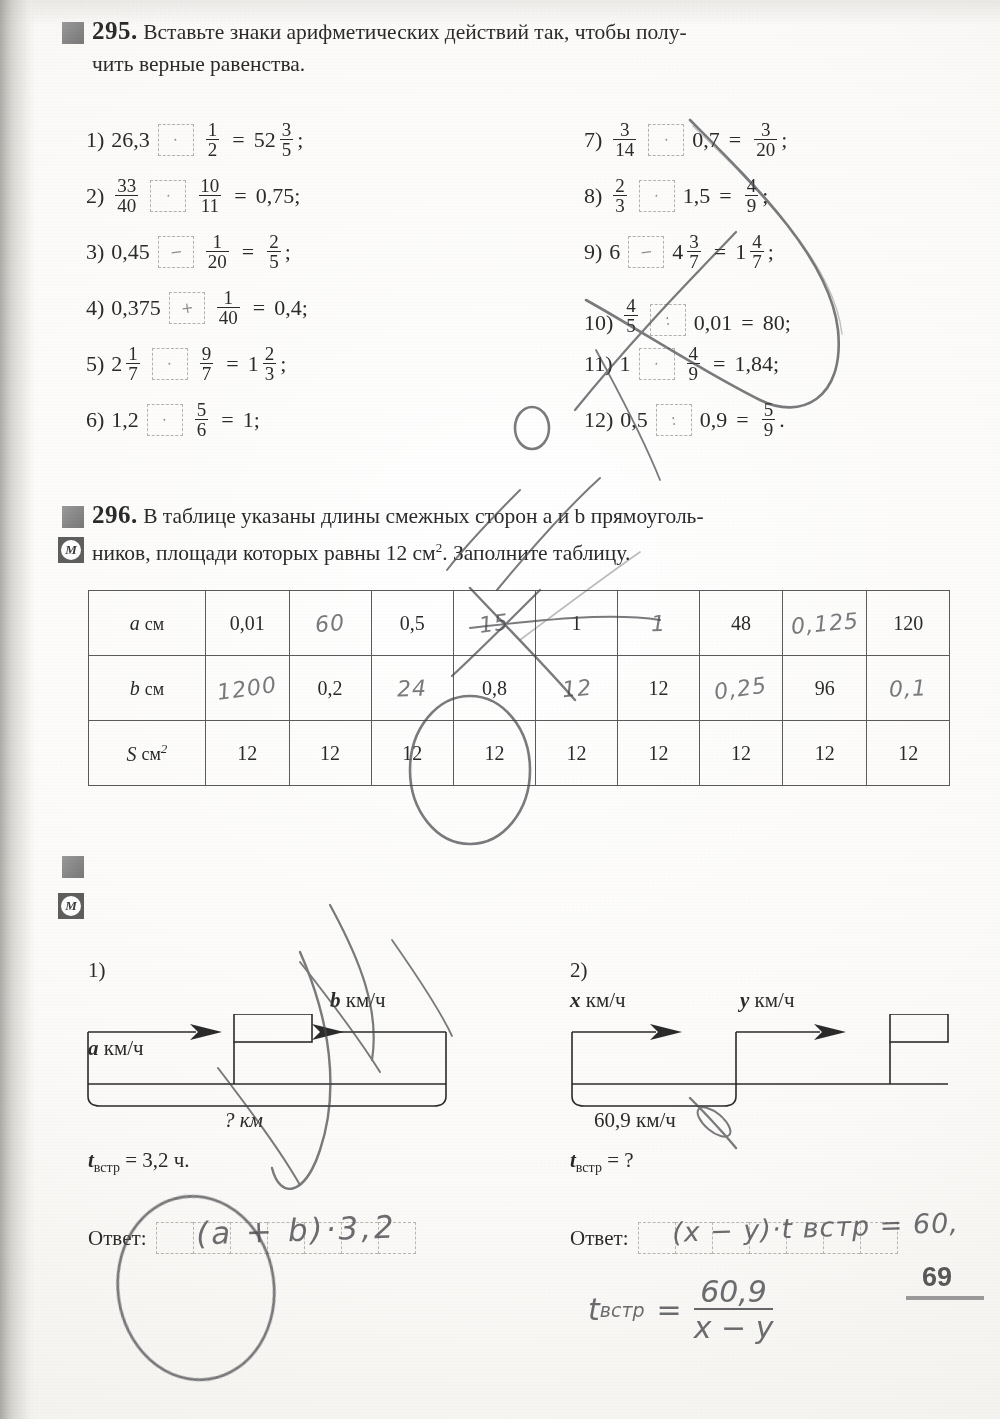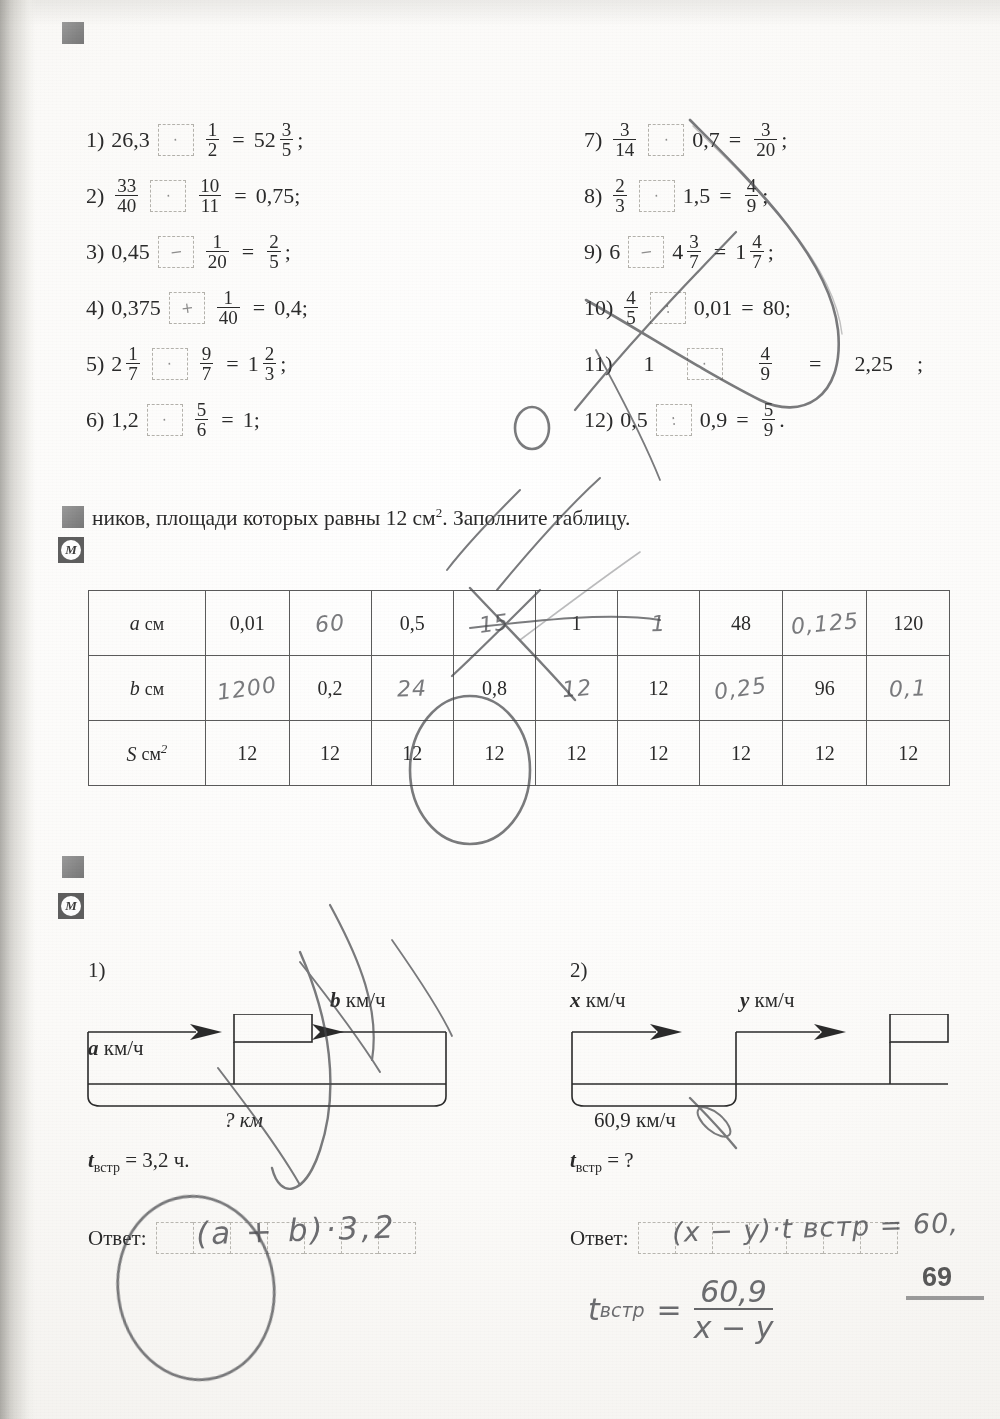--- a/index.html
+++ b/index.html
@@ -125,20 +125,27 @@
   }
 </style>
 </head>
 <body>
 
 <div id="page">
   <div class="content">
 
     <div class="marker" style="left:62px;top:22px;"></div>
 
+    <div style="position:absolute;left:92px;top:14px;width:860px;">
+      <div class="body-txt" style="text-indent:0;">
+        <span class="exno">295.</span>
+        <span>Вставьте знаки арифметических действий так, чтобы полу-</span>
+      </div>
+      <div class="body-txt" style="margin-top:-2px;">чить верные равенства.</div>
+    </div>
 
     <div id="eq-left" style="position:absolute;left:86px;top:112px;width:430px;">
         <div class="eqrow" style="height: 56px;">
           <span class="idx">1)</span>
           <span>26,3</span>
           <span class="opbox">
             <span class="hand-op">·</span>
           </span>
           <span class="frac">
             <span class="num">1</span>
@@ -279,46 +286,46 @@
               <span class="num">3</span>
               <span class="den">7</span>
             </span></span>
           <span style="margin:0 9px;">=</span>
           <span class="mixed">1<span class="frac">
               <span class="num">4</span>
               <span class="den">7</span>
             </span></span>
           <span>;</span>
         </div>
-        <div class="eqrow" style="height: 56px;">
+        <div class="eqrow" style="height: 56px; align-items: flex-end;">
           <span class="idx">10)</span>
           <span class="frac">
             <span class="num">4</span>
             <span class="den">5</span>
           </span>
           <span class="opbox">
             <span class="hand-op">:</span>
           </span>
           <span>0,01</span>
           <span style="margin:0 9px;">=</span>
           <span>80</span>
           <span>;</span>
         </div>
-        <div class="eqrow" style="height: 56px; gap: 24px;">
+        <div class="eqrow" style="height: 56px;">
           <span class="idx">11)</span>
           <span>1</span>
           <span class="opbox">
             <span class="hand-op">·</span>
           </span>
           <span class="frac">
             <span class="num">4</span>
             <span class="den">9</span>
           </span>
           <span style="margin:0 9px;">=</span>
-          <span>2,25</span>
+          <span>1,84</span>
           <span>;</span>
         </div>
         <div class="eqrow" style="height: 56px;">
           <span class="idx">12)</span>
           <span>0,5</span>
           <span class="opbox">
             <span class="hand-op">:</span>
           </span>
           <span>0,9</span>
           <span style="margin:0 9px;">=</span>
@@ -329,20 +336,24 @@
           <span>.</span>
         </div>
       </div>
 
     <div class="marker" style="left:62px;top:506px;"></div>
     <div class="mbadge" style="left:58px;top:537px;">
       <span>M</span>
     </div>
 
     <div style="position:absolute;left:92px;top:498px;width:860px;">
+      <div class="body-txt">
+        <span class="exno">296.</span>
+        <span>В таблице указаны длины смежных сторон a и b прямоуголь-</span>
+      </div>
       <div class="body-txt" style="margin-top:-2px;">
         <span>ников, площади которых равны 12 см</span><span class="sup">2</span><span>. Заполните таблицу.</span>
       </div>
     </div>
 
     <table id="tbl">
       <tbody>
         <tr>
           <td class="hd">
             <i>a</i><span class="unit">см</span>

